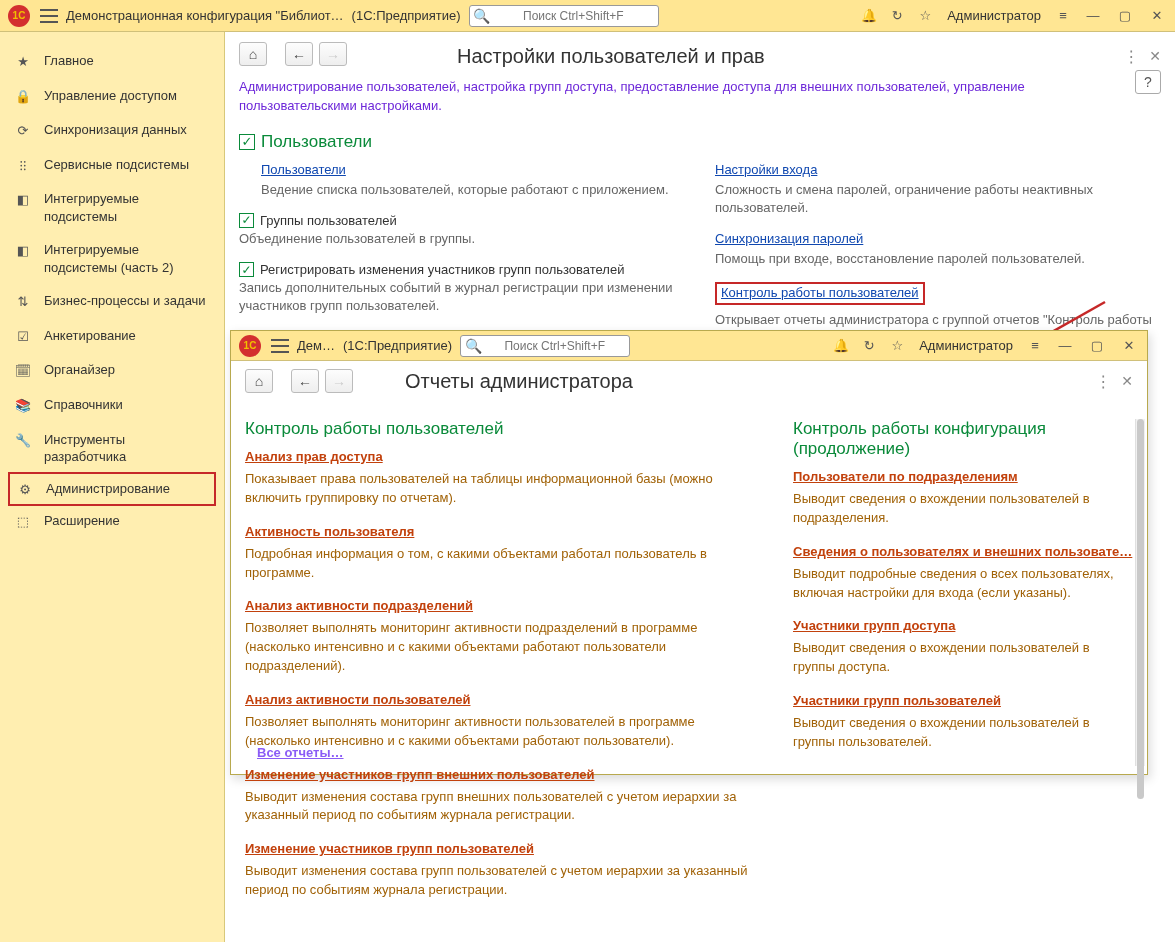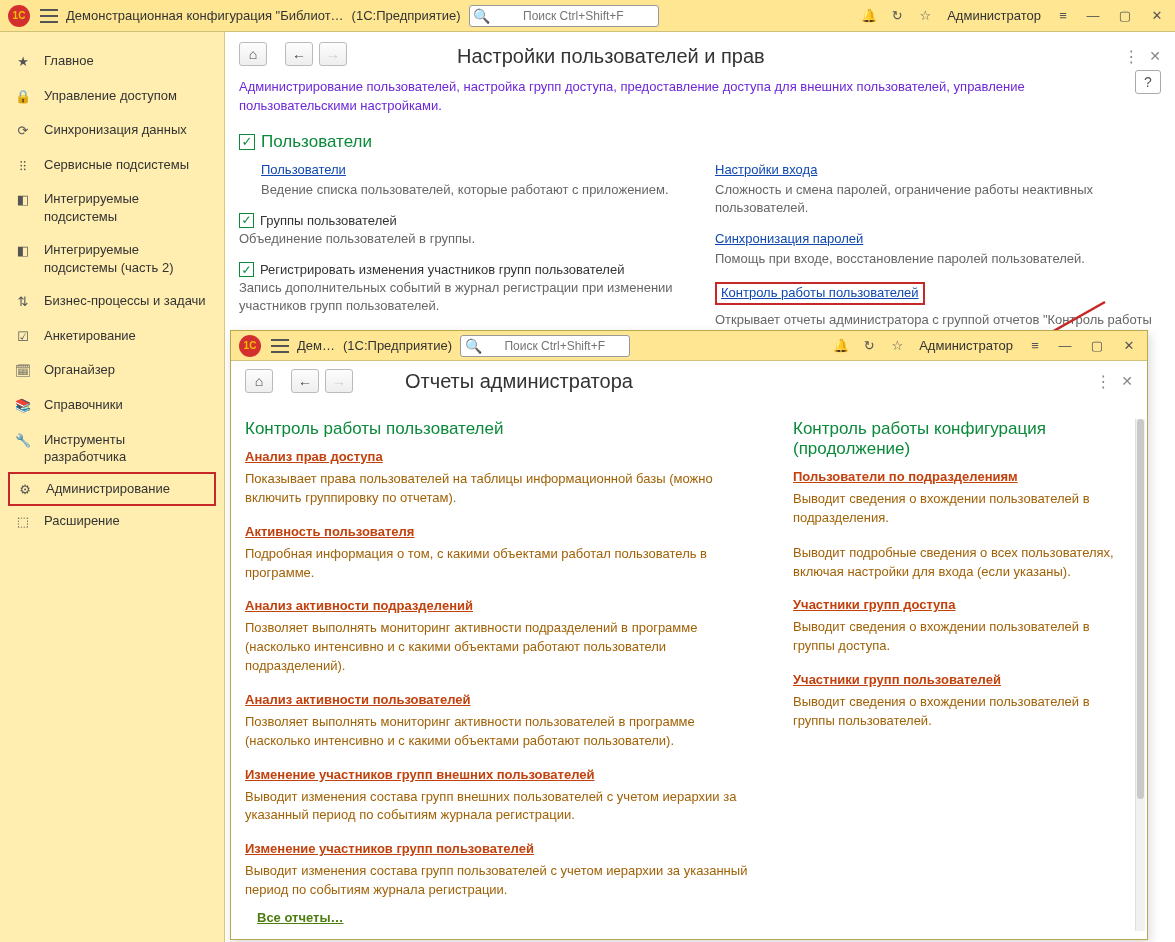--- a/index.html
+++ b/index.html
@@ -103,38 +103,38 @@
   .two-col{display:flex;gap:30px;}
   .col{flex:1;}
   .link{color:#1048b0;text-decoration:underline;cursor:pointer;display:inline-block;margin-bottom:4px;}
   .desc{color:#666;margin-bottom:14px;line-height:1.4;}
   .chk-line{display:flex;align-items:center;gap:6px;margin-bottom:2px;}
   .chk-line .cb{width:15px;height:15px;border:1.5px solid #0a8a3a;display:inline-flex;align-items:center;justify-content:center;color:#0a8a3a;font-size:12px;}
   .red-frame{border:2px solid #c62828;padding:1px 4px 3px 4px;display:inline-block;}
 
   
   .inner-window{
-    position:absolute; left:5px; top:298px; width:918px; height:610px;
+    position:absolute; left:5px; top:298px; width:918px; height:445px;
     border:1px solid #b8a94e; background:#fff;
     box-shadow:2px 4px 10px rgba(0,0,0,0.15);
   }
   .iw-topbar{
     height:30px; background:#ffe693; border-bottom:1px solid #d0c07a;
     display:flex; align-items:center; padding:0 6px; gap:8px;
   }
   .iw-body{padding:8px 14px 0 14px;height:calc(100% - 30px);position:relative;}
   .iw-toolbar{display:flex;align-items:center;gap:6px;margin-bottom:8px;}
   .iw-page-title{font-size:20px;color:#333;margin-left:46px;}
   .iw-far{margin-left:auto;display:flex;gap:10px;align-items:center;color:#888;}
   .iw-section-title{color:#0a8a3a;font-size:17px;margin:18px 0 10px 0;}
   .iw-two-col{display:flex;gap:34px;}
   .iw-col{flex:1;}
   .iw-link{color:#c2410c;text-decoration:underline;font-weight:bold;cursor:pointer;display:inline-block;margin-bottom:6px;}
   .iw-desc{color:#a16207;margin-bottom:16px;line-height:1.45;}
-  .iw-all{color:#4d7c0f;text-decoration:underline;font-weight:bold;position:absolute;bottom:14px;left:14px;padding-left:12px;}
+  .iw-all{color:#8b5cf6;text-decoration:underline;font-weight:bold;position:absolute;bottom:14px;left:14px;padding-left:12px;}
 
   .scroll-hint{
     position:absolute;right:2px;top:58px;bottom:8px;width:10px;
     background:#f1f1f1;border-left:1px solid #e0e0e0;
   }
   .scroll-thumb{position:absolute;left:1px;right:1px;top:0;height:380px;background:#c9c9c9;border-radius:4px;}
 
   
   .arrow-svg{position:absolute;left:670px;top:248px;pointer-events:none;}
 
@@ -315,21 +315,21 @@
           </div>
         </div>
 
         <div class="iw-two-col">
           <div class="iw-col">
             <div class="iw-section-title">Контроль работы пользователей</div>
             <div id="iw-left-list"><span class="iw-link">Анализ прав доступа</span><div class="iw-desc">Показывает права пользователей на таблицы информационной базы (можно включить группировку по отчетам).</div><span class="iw-link">Активность пользователя</span><div class="iw-desc">Подробная информация о том, с какими объектами работал пользователь в программе.</div><span class="iw-link">Анализ активности подразделений</span><div class="iw-desc">Позволяет выполнять мониторинг активности подразделений в программе (насколько интенсивно и с какими объектами работают пользователи подразделений).</div><span class="iw-link">Анализ активности пользователей</span><div class="iw-desc">Позволяет выполнять мониторинг активности пользователей в программе (насколько интенсивно и с какими объектами работают пользователи).</div><span class="iw-link">Изменение участников групп внешних пользователей</span><div class="iw-desc">Выводит изменения состава групп внешних пользователей с учетом иерархии за указанный период по событиям журнала регистрации.</div><span class="iw-link">Изменение участников групп пользователей</span><div class="iw-desc">Выводит изменения состава групп пользователей с учетом иерархии за указанный период по событиям журнала регистрации.</div></div>
           </div>
           <div class="iw-col" style="max-width:340px;">
             <div class="iw-section-title">Контроль работы конфигурация (продолжение)</div>
-            <div id="iw-right-list"><span class="iw-link">Пользователи по подразделениям</span><div class="iw-desc" style="white-space: pre-line;">Выводит сведения о вхождении пользователей в подразделения.</div><div class="iw-desc" style="white-space: pre-line;">Выводит подробные сведения о всех пользователях,
+            <div id="iw-right-list"><span class="iw-link">Пользователи по подразделениям</span><div class="iw-desc" style="white-space: pre-line;">Выводит сведения о вхождении пользователей в подразделения.</div><span class="iw-link">Сведения о пользователях и внешних пользовате…</span><div class="iw-desc" style="white-space: pre-line;">Выводит подробные сведения о всех пользователях,
 включая настройки для входа (если указаны).</div><span class="iw-link">Участники групп доступа</span><div class="iw-desc" style="white-space: pre-line;">Выводит сведения о вхождении пользователей в группы доступа.</div><span class="iw-link">Участники групп пользователей</span><div class="iw-desc" style="white-space: pre-line;">Выводит сведения о вхождении пользователей в группы пользователей.</div></div>
           </div>
         </div>
 
         <span class="iw-all">Все отчеты…</span>
 
         <div class="scroll-hint">
           <div class="scroll-thumb"></div>
         </div>
       </div>

